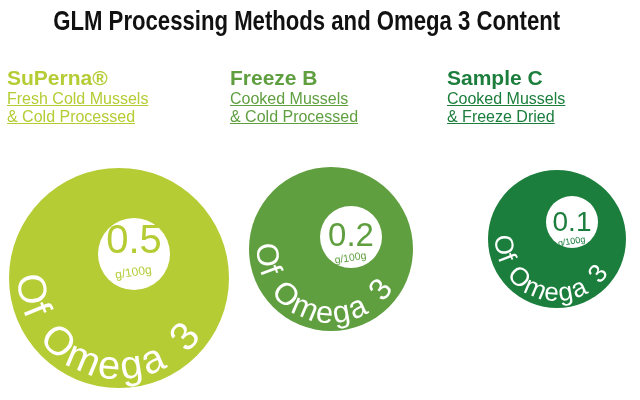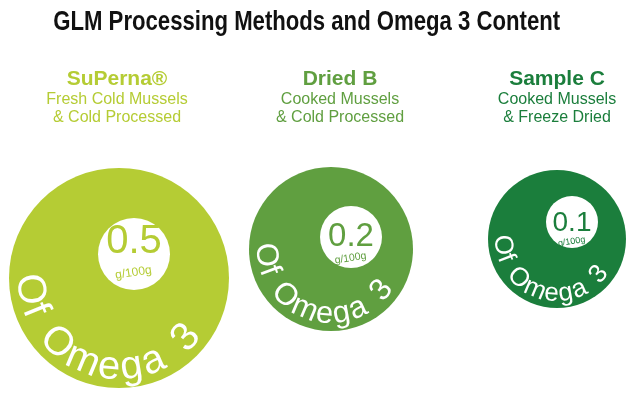--- a/index.html
+++ b/index.html
@@ -5,43 +5,43 @@
   html,body { margin:0; padding:0; background:#ffffff; }
   .stage {
     position:relative; width:628px; height:400px; background:#ffffff;
     overflow:hidden; font-family:"Liberation Sans", sans-serif;
   }
   .title {
     position:absolute; top:6px; left:0; width:592px; text-align:center;
     font-size:27px; font-weight:bold; color:#111111; white-space:nowrap;
     transform:scaleX(0.82); transform-origin:50% 50%;
   }
-  .hdr { position:absolute; top:66px; width:220px; text-align:center; }
+  .hdr { position:absolute; top:66px; width:220px; }
   #hdr-0 { left:7px; }
   #hdr-1 { left:230px; }
   #hdr-2 { left:447px; }
   .hdr-name { font-size:21px; font-weight:bold; line-height:24px; }
-  .hdr-desc { font-size:16px; line-height:18px; }
+  .hdr-desc { font-size:16px; line-height:18px;text-decoration:underline; }
   svg text { font-family:"Liberation Sans", sans-serif; }
 </style>
 </head>
 <body>
 
 <div class="stage" id="stage">
 
   <div class="title">GLM Processing Methods and Omega 3 Content</div>
 
   <div class="hdr" id="hdr-0" style="color: rgb(181, 204, 52);">
     <div class="hdr-name">SuPerna®</div>
     <div class="hdr-desc">Fresh Cold Mussels</div>
     <div class="hdr-desc">&amp; Cold Processed</div>
   </div>
 
   <div class="hdr" id="hdr-1" style="color: rgb(96, 159, 64);">
-    <div class="hdr-name">Dried B</div>
+    <div class="hdr-name">Freeze B</div>
     <div class="hdr-desc">Cooked Mussels</div>
     <div class="hdr-desc">&amp; Cold Processed</div>
   </div>
 
   <div class="hdr" id="hdr-2" style="color: rgb(27, 126, 60);">
     <div class="hdr-name">Sample C</div>
     <div class="hdr-desc">Cooked Mussels</div>
     <div class="hdr-desc">&amp; Freeze Dried</div>
   </div>
 

